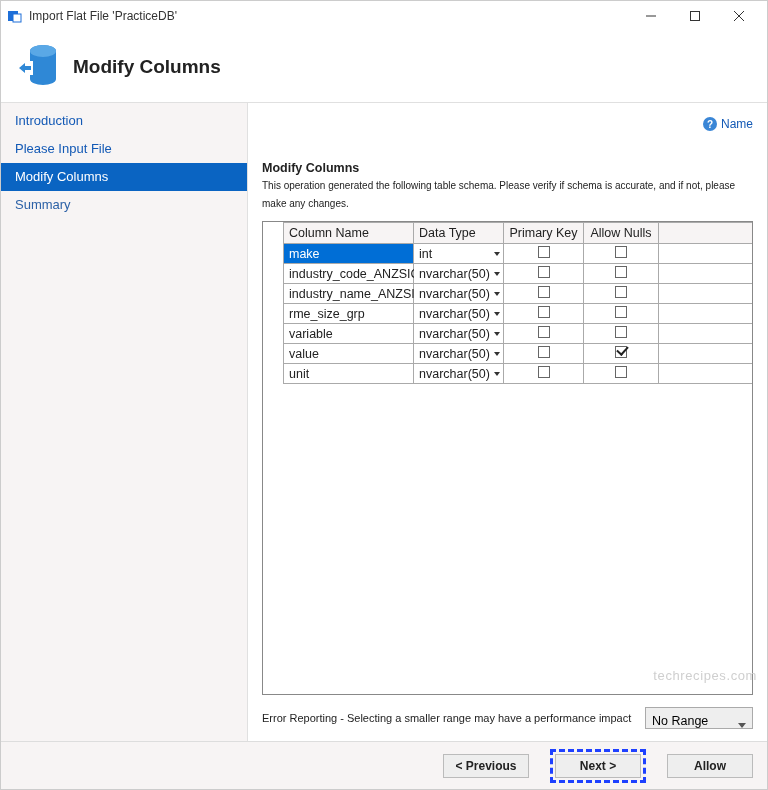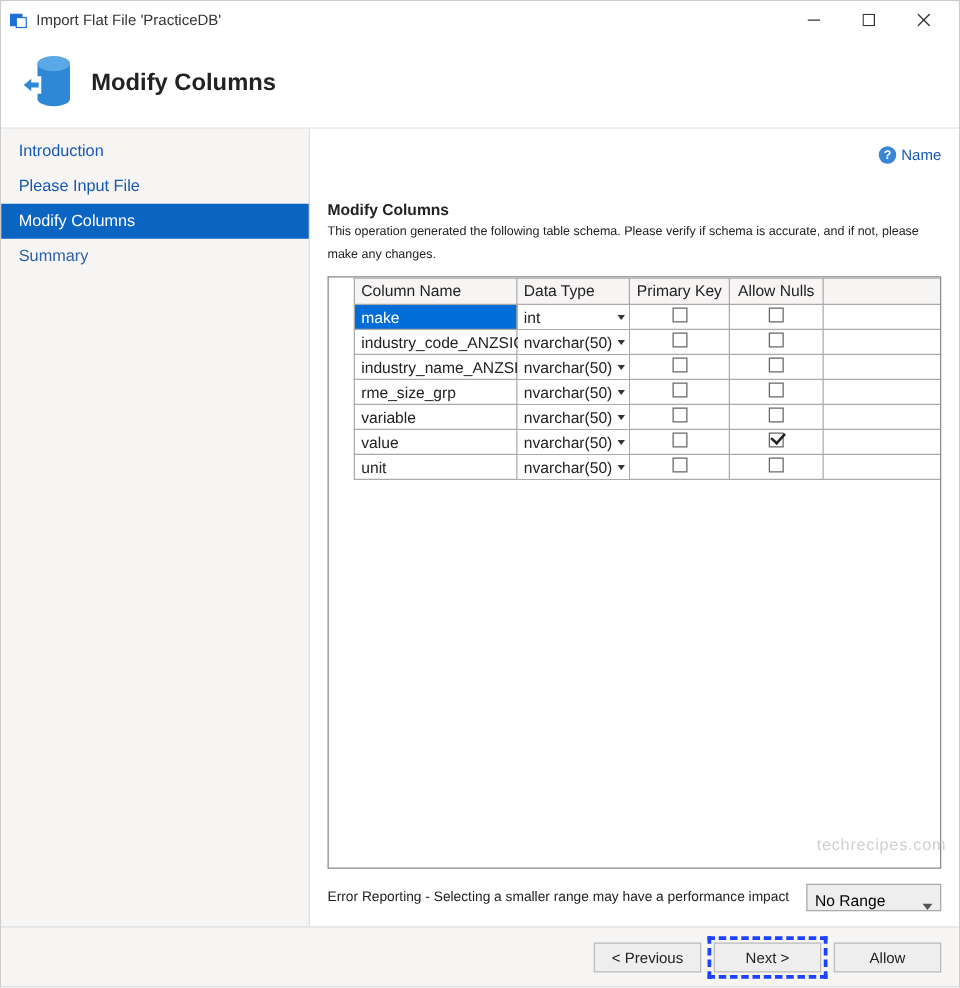--- a/index.html
+++ b/index.html
@@ -138,21 +138,22 @@
     border-top: 5px solid #555;
   }
   .footer {
     height: 48px;
     background: #f7f4f4;
     border-top: 1px solid #ddd;
     display: flex;
     align-items: center;
     justify-content: flex-end;
     padding-right: 14px;
-    gap: 10px;
+    gap: 26px;
+    font-weight: bold;
   }
   .btn {
     width: 86px; height: 24px;
     border: 1px solid #bbb; background: #eee;
     font-size: 12px; color: #222;
     display: flex; align-items: center; justify-content: center;
     cursor: pointer;
   }
   .btn.highlight {
     outline: 3px dashed #1e40ff;

